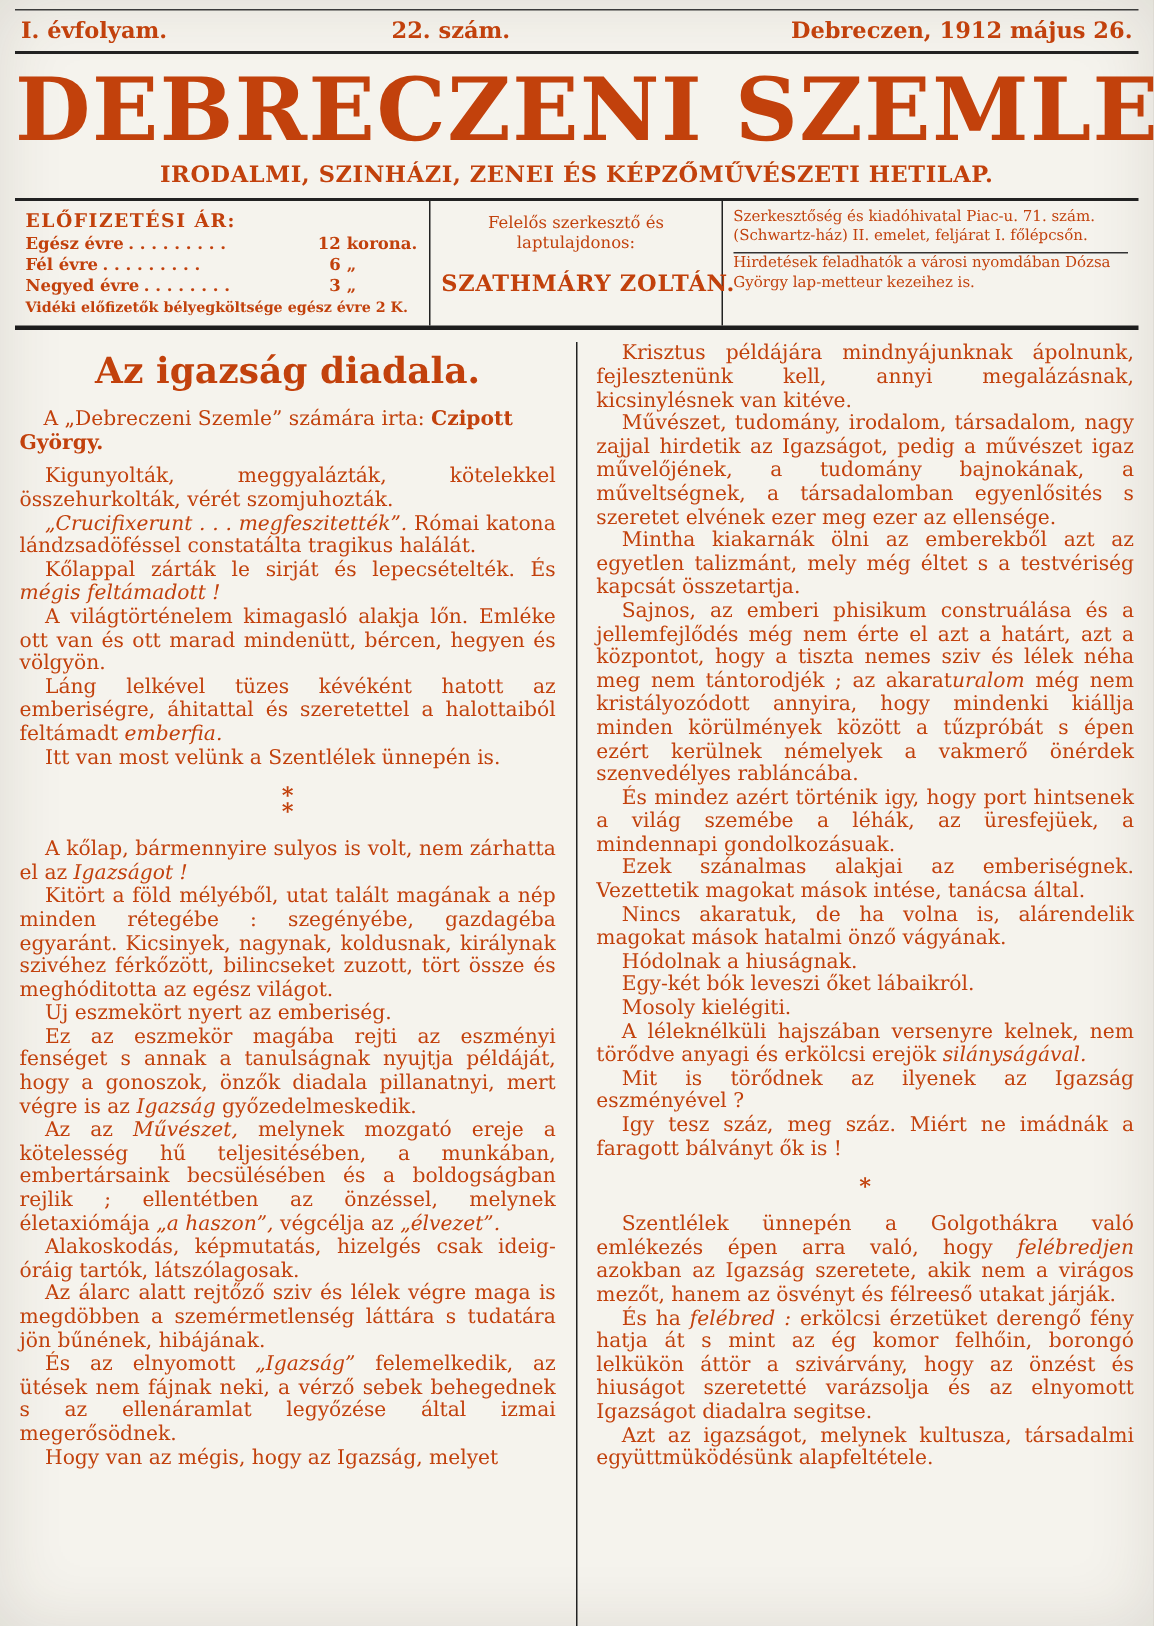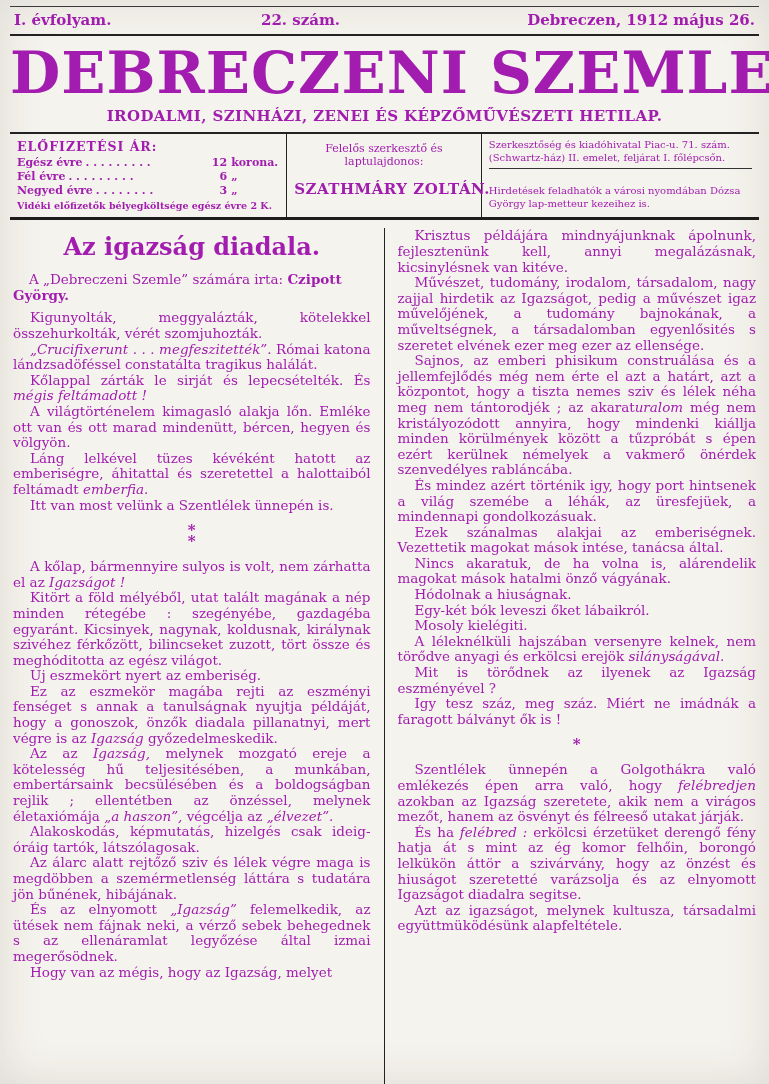--- a/index.html
+++ b/index.html
@@ -1,19 +1,19 @@
 <!DOCTYPE html>
 <html lang="hu"><head>
 <meta charset="utf-8">
 <style>
   * { margin:0; padding:0; box-sizing:border-box; }
   html,body { background:#d8d5cd; }
   .page {
     width:769px; height:1084px; margin:0 auto;
-    background:#f5f3ed; color:#a21caf;
+    background:#f5f3ed; color:#c2410c;
     font-family:"DejaVu Serif", serif;
     padding:6px 10px 0 10px;
     overflow:hidden;
     box-shadow: inset 0 0 45px rgba(60,50,30,0.12);
   }
   
   .topbar {
     display:flex; align-items:baseline;
     font-weight:bold; font-size:15px;
     border-top:1px solid #3a3a3a;
@@ -48,21 +48,21 @@
   .ibox.office { width:37%; font-size:10px; line-height:1.25; }
   .sub-head { font-size:12.5px; letter-spacing:1px; margin-bottom:2px; }
   .sub-row { display:flex; align-items:baseline; font-size:11px; line-height:1.25; }
   .sub-label { white-space:nowrap; }
   .sub-dots { flex:1 1 auto; overflow:hidden; white-space:nowrap; padding:0 3px; }
   .sub-num { width:18px; text-align:right; white-space:nowrap; }
   .sub-unit { width:52px; padding-left:4px; white-space:nowrap; }
   .sub-note { font-size:9.5px; margin-top:3px; white-space:nowrap; }
   .ed-label { font-size:11px; margin-top:3px;text-align:center; }
   .ed-name { font-size:15px; font-weight:bold; letter-spacing:0.5px; margin-top:12px; white-space:nowrap; }
-  .office-line1 { border-bottom:1px solid #333; padding-bottom:4px; margin-bottom:16px; }
+  .office-line1 { border-bottom:1px solid #333; padding-bottom:4px; margin-bottom:1px; }
   
   .article { display:flex; padding-top:8px; height:100%; }
   .col { width:50%; }
   .col-left { border-right:1px solid #222; padding:0 13px 0 3px; }
   .col-right { padding:0 3px 0 13px; }
   .title {
     text-align:center; font-size:24px; font-weight:bold;
     margin:4px 0 10px 0;
   }
   .byline { font-size:13.5px; text-indent:16px; margin-bottom:7px; }
@@ -138,31 +138,32 @@
           <p>Kőlappal zárták le sirját és lepecsételték. És <i>mégis feltámadott !</i></p>
           <p>A világtörténelem kimagasló alakja lőn. Emléke ott van és ott marad mindenütt, bércen, hegyen és völgyön.</p>
           <p>Láng lelkével tüzes kévéként hatott az emberiségre, áhitattal és szeretettel a halottaiból feltámadt <i>emberfia.</i></p>
           <p>Itt van most velünk a Szentlélek ünnepén is.</p>
           <div class="sep">*
 *</div>
           <p>A kőlap, bármennyire sulyos is volt, nem zárhatta el az <i>Igazságot !</i></p>
           <p>Kitört a föld mélyéből, utat talált magának a nép minden rétegébe : szegényébe, gazdagéba egyaránt. Kicsinyek, nagynak, koldusnak, királynak szivéhez férkőzött, bilincseket zuzott, tört össze és meghóditotta az egész világot.</p>
           <p>Uj eszmekört nyert az emberiség.</p>
           <p>Ez az eszmekör magába rejti az eszményi fenséget s annak a tanulságnak nyujtja példáját, hogy a gonoszok, önzők diadala pillanatnyi, mert végre is az <i>Igazság</i> győzedelmeskedik.</p>
-          <p>Az az <i>Igazság,</i> melynek mozgató ereje a kötelesség hű teljesitésében, a munkában, embertársaink becsülésében és a boldogságban rejlik ; ellentétben az önzéssel, melynek életaxiómája <i>„a haszon”,</i> végcélja az <i>„élvezet”.</i></p>
+          <p>Az az <i>Művészet,</i> melynek mozgató ereje a kötelesség hű teljesitésében, a munkában, embertársaink becsülésében és a boldogságban rejlik ; ellentétben az önzéssel, melynek életaxiómája <i>„a haszon”,</i> végcélja az <i>„élvezet”.</i></p>
           <p>Alakoskodás, képmutatás, hizelgés csak ideig-óráig tartók, látszólagosak.</p>
           <p>Az álarc alatt rejtőző sziv és lélek végre maga is megdöbben a szemérmetlenség láttára s tudatára jön bűnének, hibájának.</p>
           <p>És az elnyomott <i>„Igazság”</i> felemelkedik, az ütések nem fájnak neki, a vérző sebek behegednek s az ellenáramlat legyőzése által izmai megerősödnek.</p>
           <p>Hogy van az mégis, hogy az Igazság, melyet</p>
         </div>
     </div>
     <div class="col col-right">
       <div class="paras">
           <p>Krisztus példájára mindnyájunknak ápolnunk, fejlesztenünk kell, annyi megalázásnak, kicsinylésnek van kitéve.</p>
           <p>Művészet, tudomány, irodalom, társadalom, nagy zajjal hirdetik az Igazságot, pedig a művészet igaz művelőjének, a tudomány bajnokának, a műveltségnek, a társadalomban egyenlősités s szeretet elvének ezer meg ezer az ellensége.</p>
+          <p>Mintha kiakarnák ölni az emberekből azt az egyetlen talizmánt, mely még éltet s a testvériség kapcsát összetartja.</p>
           <p>Sajnos, az emberi phisikum construálása és a jellemfejlődés még nem érte el azt a határt, azt a központot, hogy a tiszta nemes sziv és lélek néha meg nem tántorodjék ; az akarat<i>uralom</i> még nem kristályozódott annyira, hogy mindenki kiállja minden körülmények között a tűzpróbát s épen ezért kerülnek némelyek a vakmerő önérdek szenvedélyes rabláncába.</p>
           <p>És mindez azért történik igy, hogy port hintsenek a világ szemébe a léhák, az üresfejüek, a mindennapi gondolkozásuak.</p>
           <p>Ezek szánalmas alakjai az emberiségnek. Vezettetik magokat mások intése, tanácsa által.</p>
           <p>Nincs akaratuk, de ha volna is, alárendelik magokat mások hatalmi önző vágyának.</p>
           <p>Hódolnak a hiuságnak.</p>
           <p>Egy-két bók leveszi őket lábaikról.</p>
           <p>Mosoly kielégiti.</p>
           <p>A léleknélküli hajszában versenyre kelnek, nem törődve anyagi és erkölcsi erejök <i>silányságával.</i></p>
           <p>Mit is törődnek az ilyenek az Igazság eszményével ?</p>
           <p>Igy tesz száz, meg száz. Miért ne imádnák a faragott bálványt ők is !</p>

